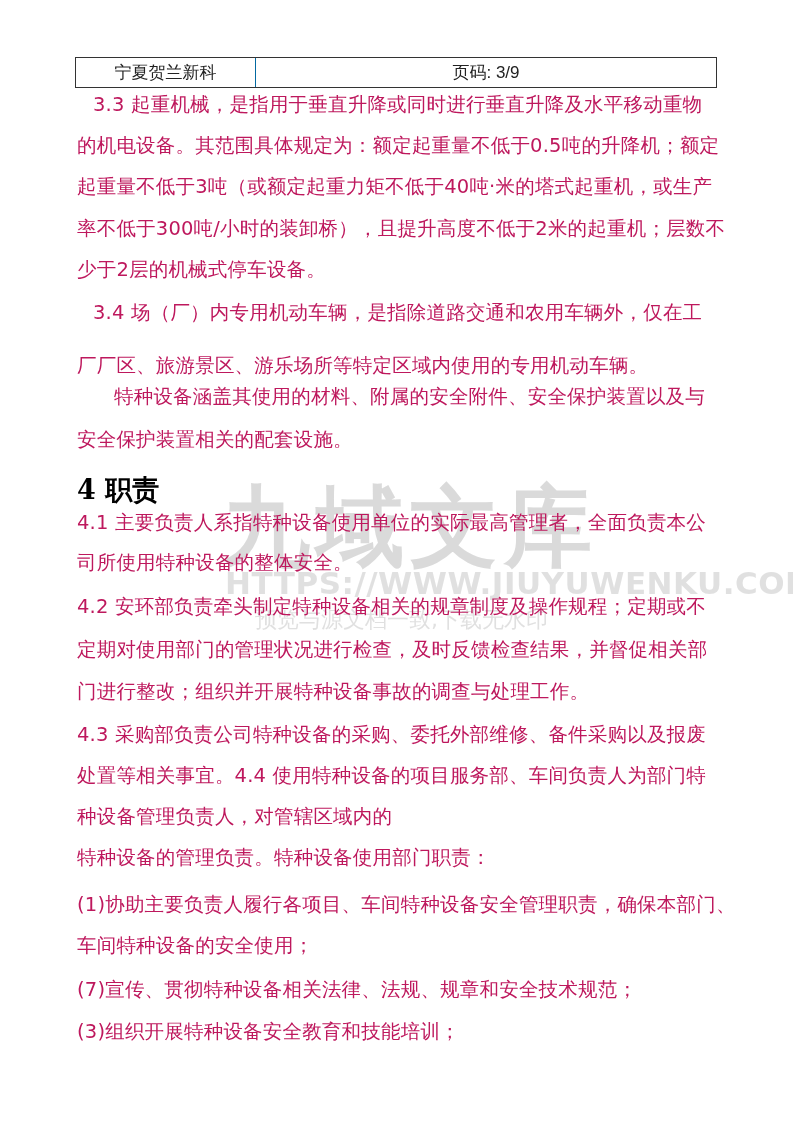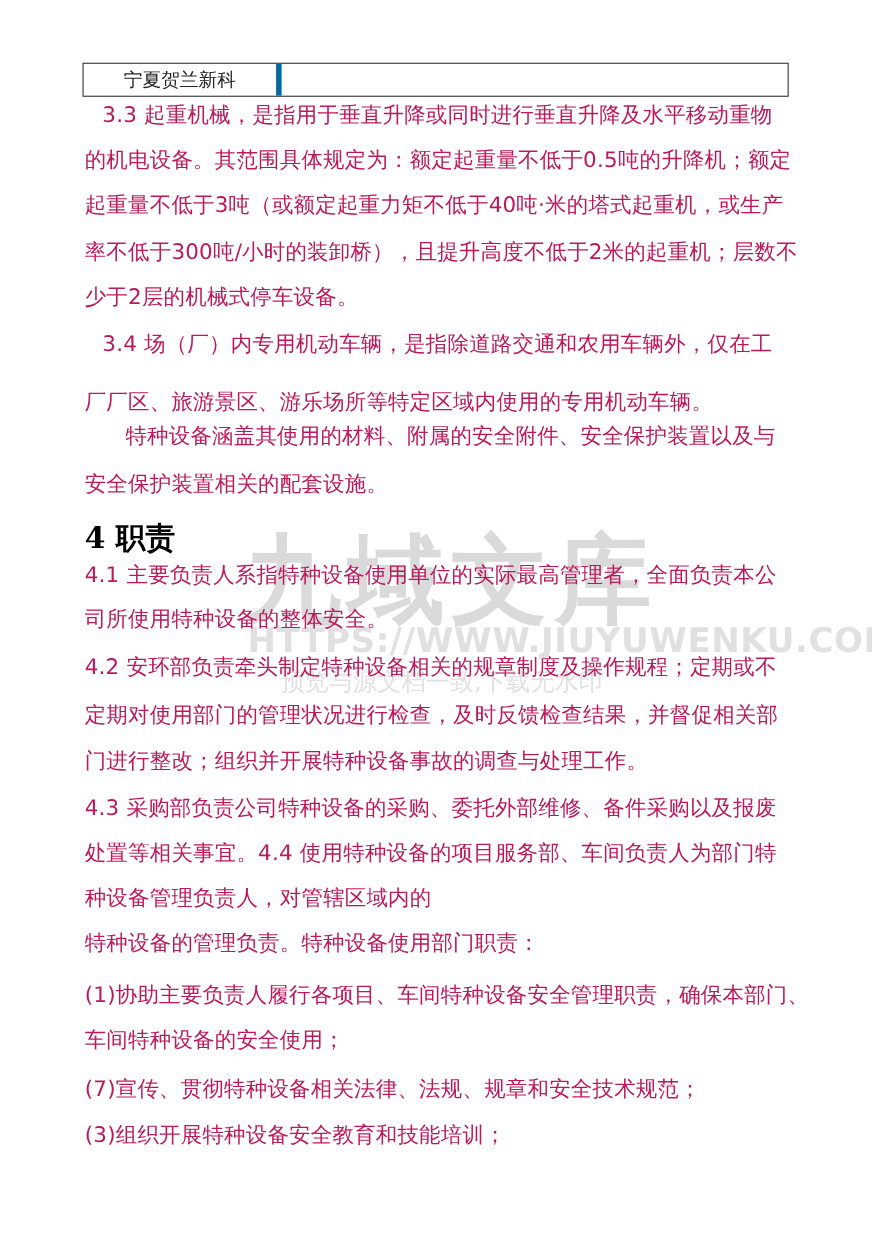--- a/index.html
+++ b/index.html
@@ -9,21 +9,21 @@
     }
     .header-table {
       position: absolute; left: 75px; top: 57px; width: 642px; height: 31px;
       border: 1px solid #333; box-sizing: border-box; display: flex;
     }
     .header-cell {
       display: flex; align-items: center; justify-content: center;
       font-size: 17px; color: #222; box-sizing: border-box; height: 100%;
       font-family: "Liberation Sans Narrow", "Liberation Sans", sans-serif;
     }
-    .hc1 { width: 180px; border-right: 5px solid #0369a1; }
+    .hc1 { width: 180px; border-right: 1px solid #0369a1; }
     .hc2 { width: 264px; border-right: 1px solid #333; }
     .hc3 { flex: 1; }
     .line {
       position: absolute; left: 77px; font-size: 19.5px; line-height: 24px;
       white-space: nowrap; color: #be185d; letter-spacing: 0.2px;
     }
     .heading {
       position: absolute; left: 77px; font-size: 27px; font-weight: bold;
       line-height: 32px; white-space: nowrap; color: #000;
       font-family: "DejaVu Serif", "Liberation Serif", serif;
@@ -31,20 +31,21 @@
     .wm { position: absolute; color: #c8c8c8; opacity: 0.55; white-space: nowrap; pointer-events: none; }
     .wm-logo { left: 222px; top: 468px; font-size: 88px; font-weight: bold; letter-spacing: 6px; color: #bdbdbd; }
     .wm-url { left: 225px; top: 565px; font-size: 31px; font-weight: bold; letter-spacing: 0.5px; }
     .wm-note { left: 255px; top: 605px; font-size: 22px; font-weight: normal; }
   </style>
 </head>
 <body>
 
 <div class="header-table">
   <div class="header-cell hc1">宁夏贺兰新科</div>
+  <div class="header-cell hc3">页码: 3/9</div>
 </div>
 
 <div class="wm wm-logo">九域文库</div>
 <div class="wm wm-url">HTTPS://WWW.JIUYUWENKU.COM</div>
 <div class="wm wm-note">预览与源文档一致,下载无水印</div>
 
 <div class="line" style="left:93px; top:93px;">3.3 起重机械，是指用于垂直升降或同时进行垂直升降及水平移动重物</div>
 <div class="line" style="top:134px;">的机电设备。其范围具体规定为：额定起重量不低于0.5吨的升降机；额定</div>
 <div class="line" style="top:175px;">起重量不低于3吨（或额定起重力矩不低于40吨·米的塔式起重机，或生产</div>
 <div class="line" style="top:217px;">率不低于300吨/小时的装卸桥），且提升高度不低于2米的起重机；层数不</div>

